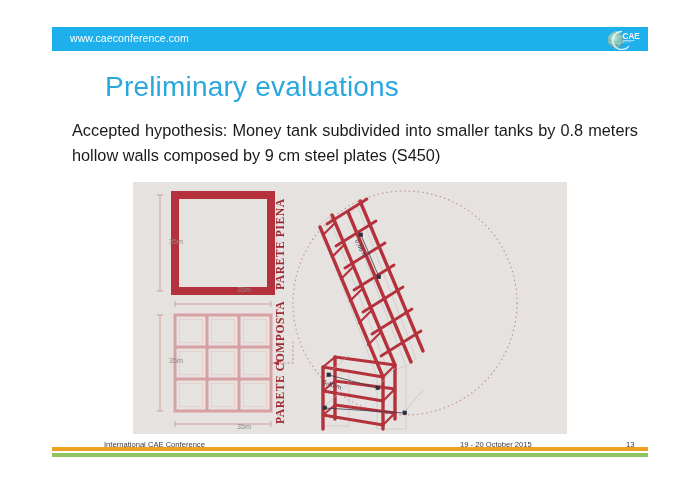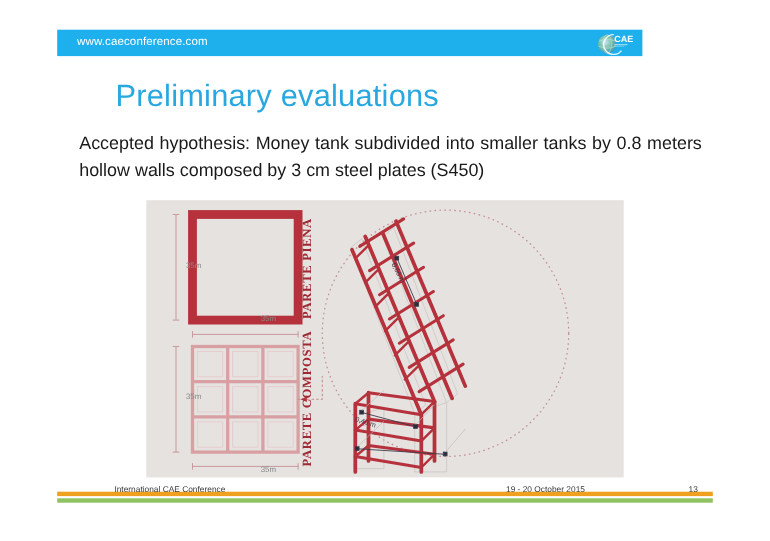--- a/index.html
+++ b/index.html
@@ -20,21 +20,21 @@
     position: absolute;
     left: 0; top: 0;
     width: 700px; height: 492px;
     background: #ffffff;
   }
 
   
   #header-bar {
     position: absolute;
     left: 52px; top: 27px;
-    width: 532px; height: 24px;
+    width: 596px; height: 24px;
     background: #1eb0ec;
   }
   #header-url {
     position: absolute;
     left: 18px; top: 5px;
     font-size: 10.5px;
     color: #ffffff;
     letter-spacing: .1px;
     white-space: nowrap;
   }
@@ -164,21 +164,21 @@
         <path d="M20 3.5 A9 9 0 1 0 27 18" stroke="#ffffff" stroke-width="1.3" fill="none" opacity="0.85"></path>
         <text x="20.5" y="10.6" font-family="Liberation Sans, sans-serif" font-size="8.2" font-weight="700" fill="#ffffff">CAE</text>
         <rect x="20.5" y="12" width="12" height="1.1" fill="#ffffff" opacity="0.55"></rect>
         <rect x="20.5" y="13.6" width="9" height="0.8" fill="#ffffff" opacity="0.4"></rect>
       </svg>
     </span>
   </div>
 
   <h1 id="slide-title">Preliminary evaluations</h1>
 
-  <p id="body-text">Accepted hypothesis: Money tank subdivided into smaller tanks by 0.8 meters hollow walls composed by 3 cm steel plates (S450)</p>
+  <p id="body-text">Accepted hypothesis: Money tank subdivided into smaller tanks by 0.8 meters hollow walls composed by 9 cm steel plates (S450)</p>
 
   <div id="figure-panel">
 
     <svg id="figure-svg" viewBox="0 0 434 252">
 
       <g>
         <rect x="42" y="13" width="96" height="96" fill="none" stroke="#b5323c" stroke-width="8"></rect>
 
         <line x1="27" y1="13" x2="27" y2="109" stroke="#c9989b" stroke-width="0.9"></line>
         <line x1="24" y1="13" x2="30" y2="13" stroke="#c9989b" stroke-width="0.9"></line>

